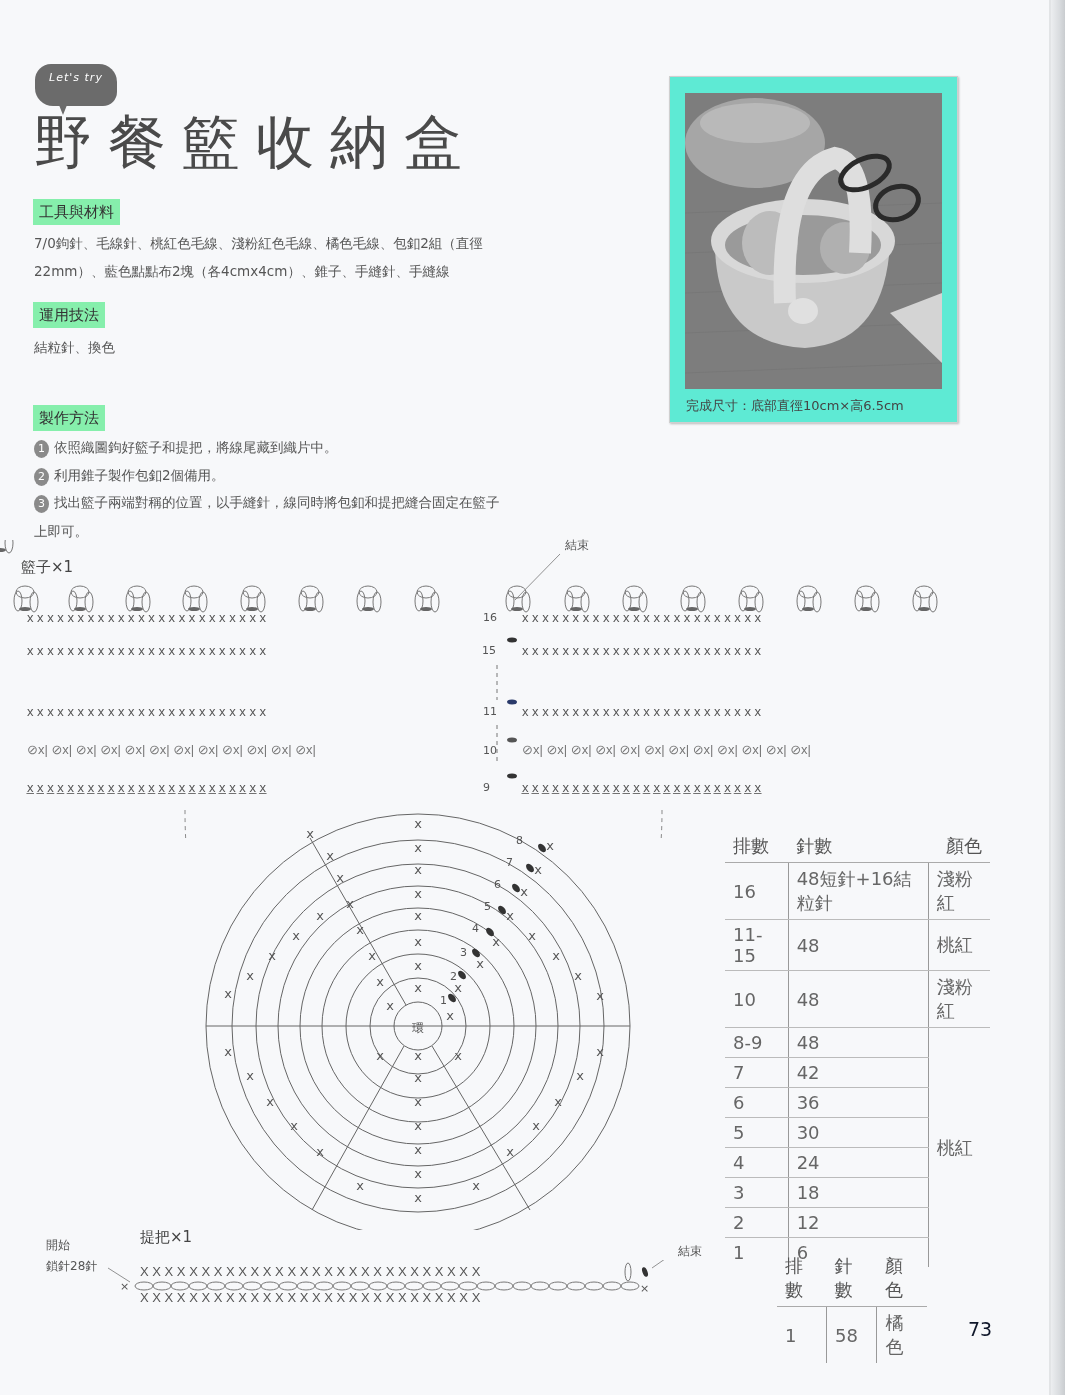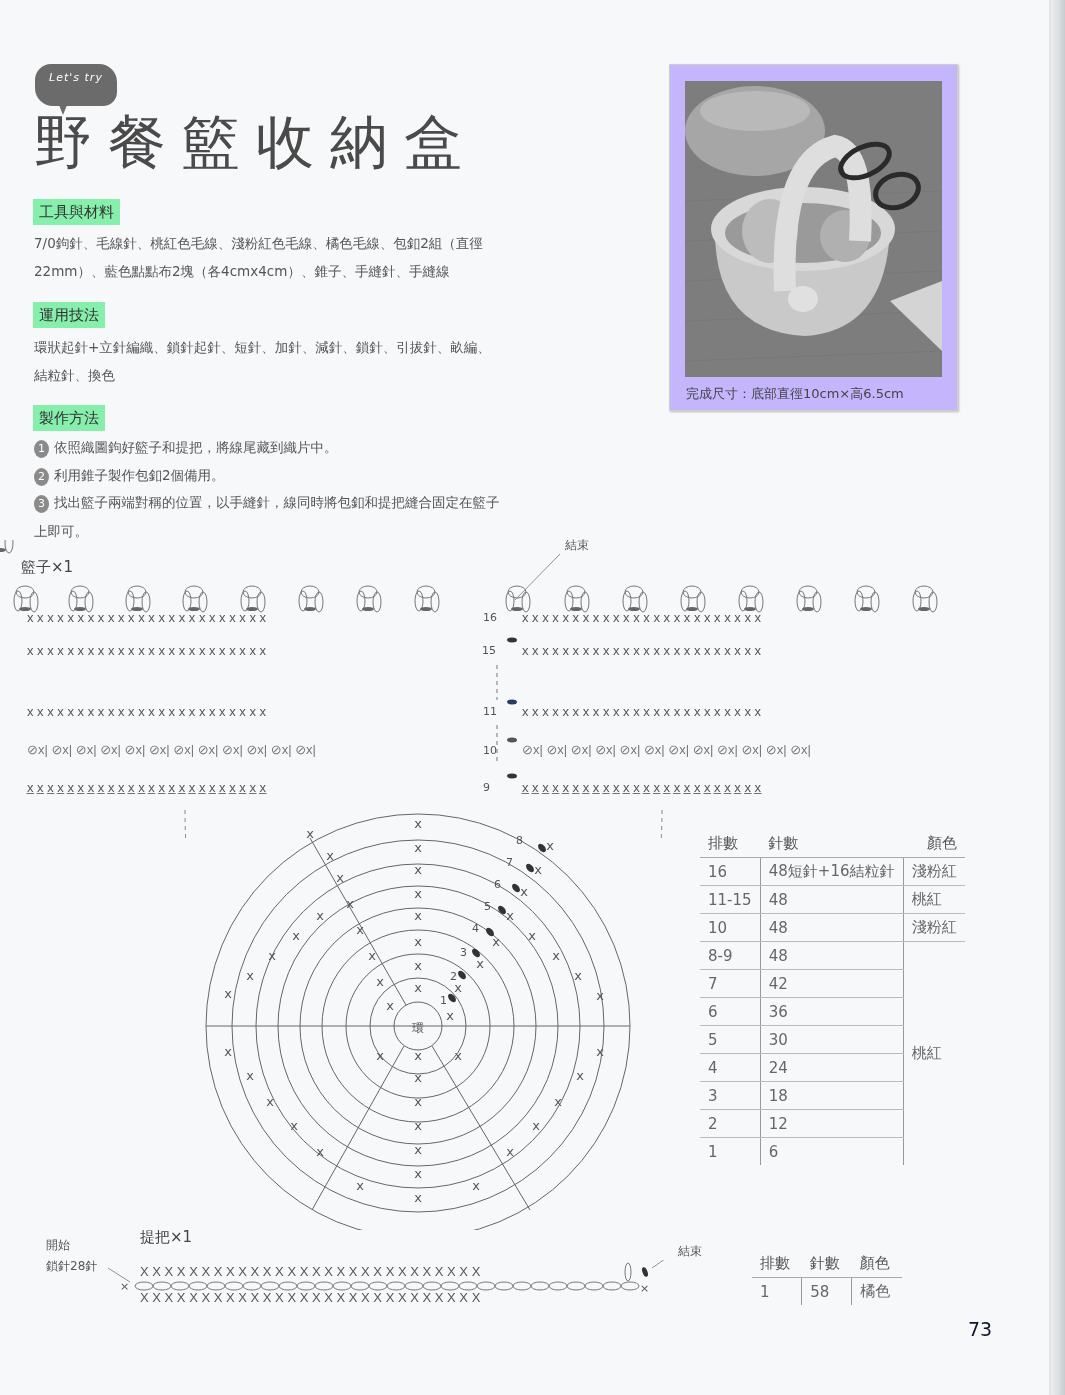--- a/index.html
+++ b/index.html
@@ -20,31 +20,31 @@
   .title { position:absolute; left:34px; top:104px; font-size:58px; color:#4a4a4a; letter-spacing:16px;
     font-family:"DejaVu Sans", sans-serif; font-weight:400; }
 
   .sec-label { position:absolute; left:33px; height:26px; padding:0 6px; background:#86efac;
     font-size:15px; color:#333; line-height:26px; }
   .body-text { position:absolute; left:34px; font-size:13.5px; color:#555; line-height:28px; }
   .step { position:absolute; left:34px; font-size:13.5px; color:#555; }
   .step .num { display:inline-block; width:15px; height:18px; border-radius:50%; background:#8a8a8a;
     color:#fff; font-size:11px; text-align:center; line-height:18px; margin-right:5px; }
 
-  .photo-frame { position:absolute; left:669px; top:64px; width:287px; height:345px;
-    background:#c4b5fd; border:1px solid #cfcfcf; box-shadow:1px 1px 2px #bbb; }
+  .photo-frame { position:absolute; left:669px; top:76px; width:287px; height:345px;
+    background:#5eead4; border:1px solid #cfcfcf; box-shadow:1px 1px 2px #bbb; }
   .photo { position:absolute; left:15px; top:16px; width:257px; height:296px;
     background:radial-gradient(ellipse at 45% 55%, #9a9a9a 0%, #808080 40%, #6a6a6a 100%); overflow:hidden; }
   .photo-caption { position:absolute; left:16px; top:320px; font-size:13px; color:#444; }
 
   .diagram-title { position:absolute; font-size:15px; color:#444; }
   .row { position:absolute; font-size:13px; color:#555; letter-spacing:0; white-space:nowrap; font-family:Liberation Sans, sans-serif; }
   .label-small { position:absolute; font-size:12px; color:#555; }
 
-  table.stitch { position:absolute; border-collapse:collapse; font-size:15px; color:#666; }
+  table.stitch { position:absolute; border-collapse:collapse; font-size:18px; color:#666;margin-left:25px; }
   table.stitch th { font-weight:normal; text-align:left; padding:4px 8px; height:19px; border-bottom:1px solid #aaa; color:#555; }
   table.stitch td { padding:4px 8px; height:19px; border-bottom:1px solid #bbb; }
   table.stitch td.c1 { border-right:1px solid #999; }
   table.stitch td.c2 { border-right:1px solid #999; }
   table.stitch td.nob { border-bottom:none; }
 
   .page-num { position:absolute; left:968px; top:1318px; font-size:19px; color:#0f172a; }
 </style>
 </head>
 <body>
@@ -56,21 +56,20 @@
 <div class="title">野餐籃收納盒</div>
 
 <div class="sec-label" style="top:199px;">工具與材料</div>
 <div class="body-text" style="top:229px;">
   <div>7/0鉤針、毛線針、桃紅色毛線、淺粉紅色毛線、橘色毛線、包釦2組（直徑</div>
   <div>22mm）、藍色點點布2塊（各4cmx4cm）、錐子、手縫針、手縫線</div>
 </div>
 
 <div class="sec-label" style="top:302px;">運用技法</div>
 <div class="body-text" style="top:333px;">
-  <div>環狀起針+立針編織、鎖針起針、短針、加針、減針、鎖針、引拔針、畝編、</div>
   <div>結粒針、換色</div>
 </div>
 
 <div class="sec-label" style="top:405px;">製作方法</div>
 <div class="step" style="top:439px;">
   <span class="num">1</span><span>依照織圖鉤好籃子和提把，將線尾藏到織片中。</span>
 </div>
 <div class="step" style="top:467px;">
   <span class="num">2</span><span>利用錐子製作包釦2個備用。</span>
 </div>

